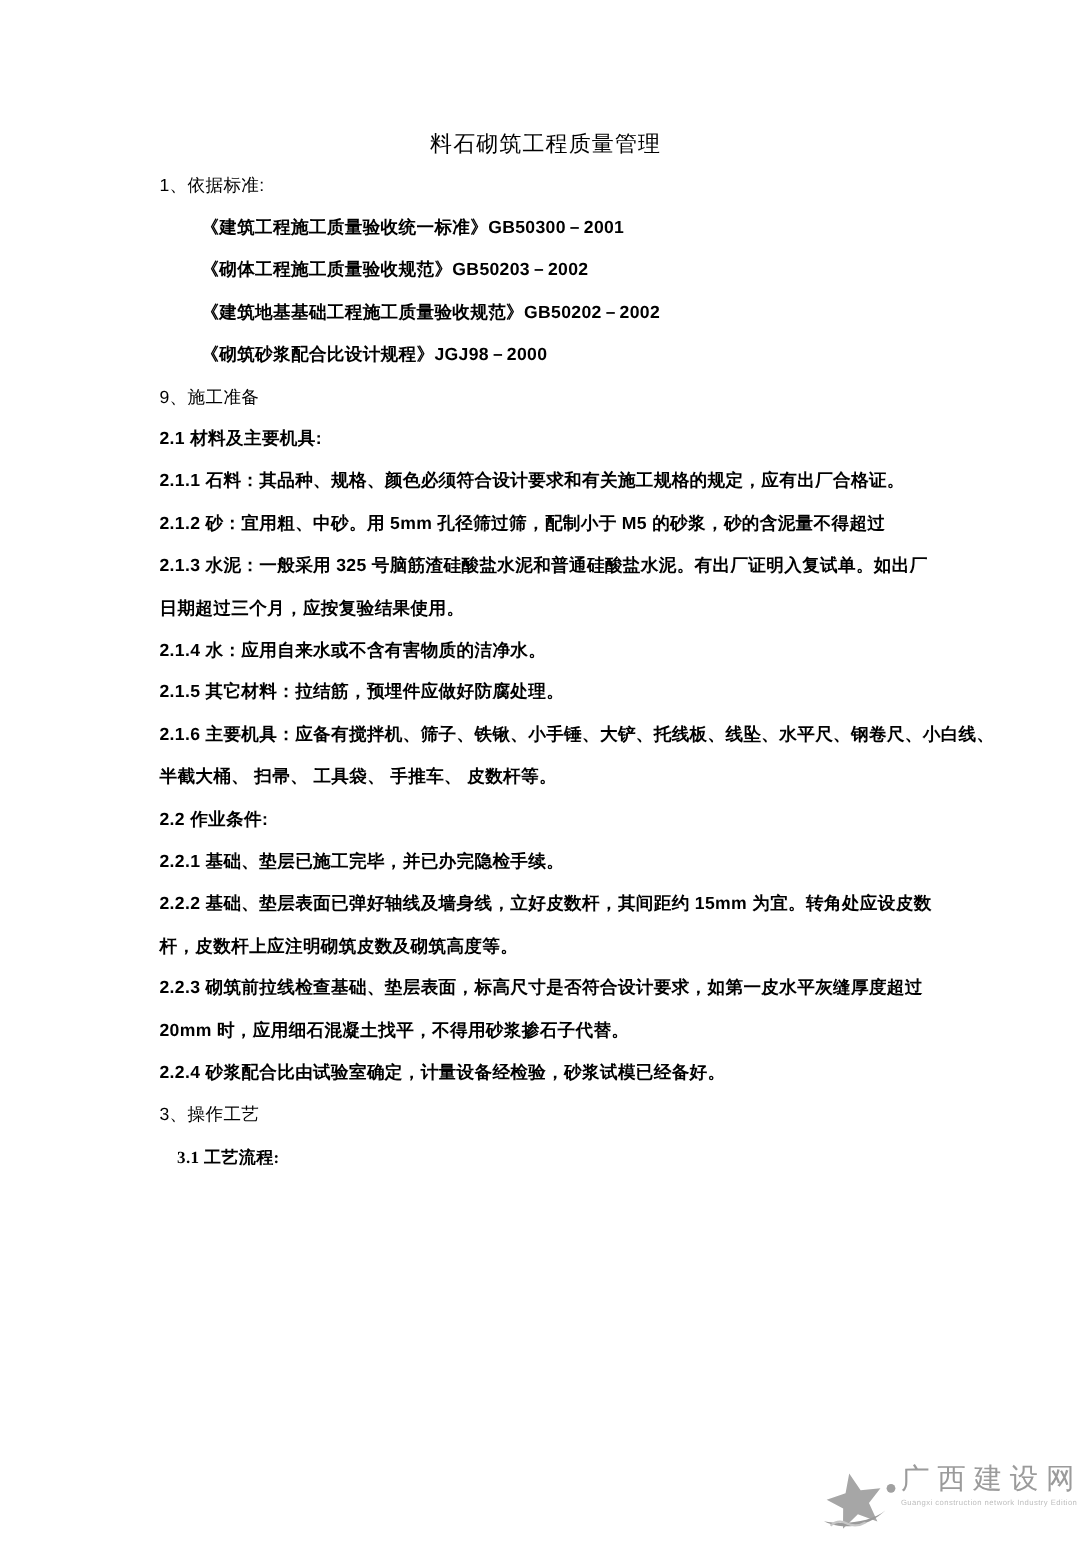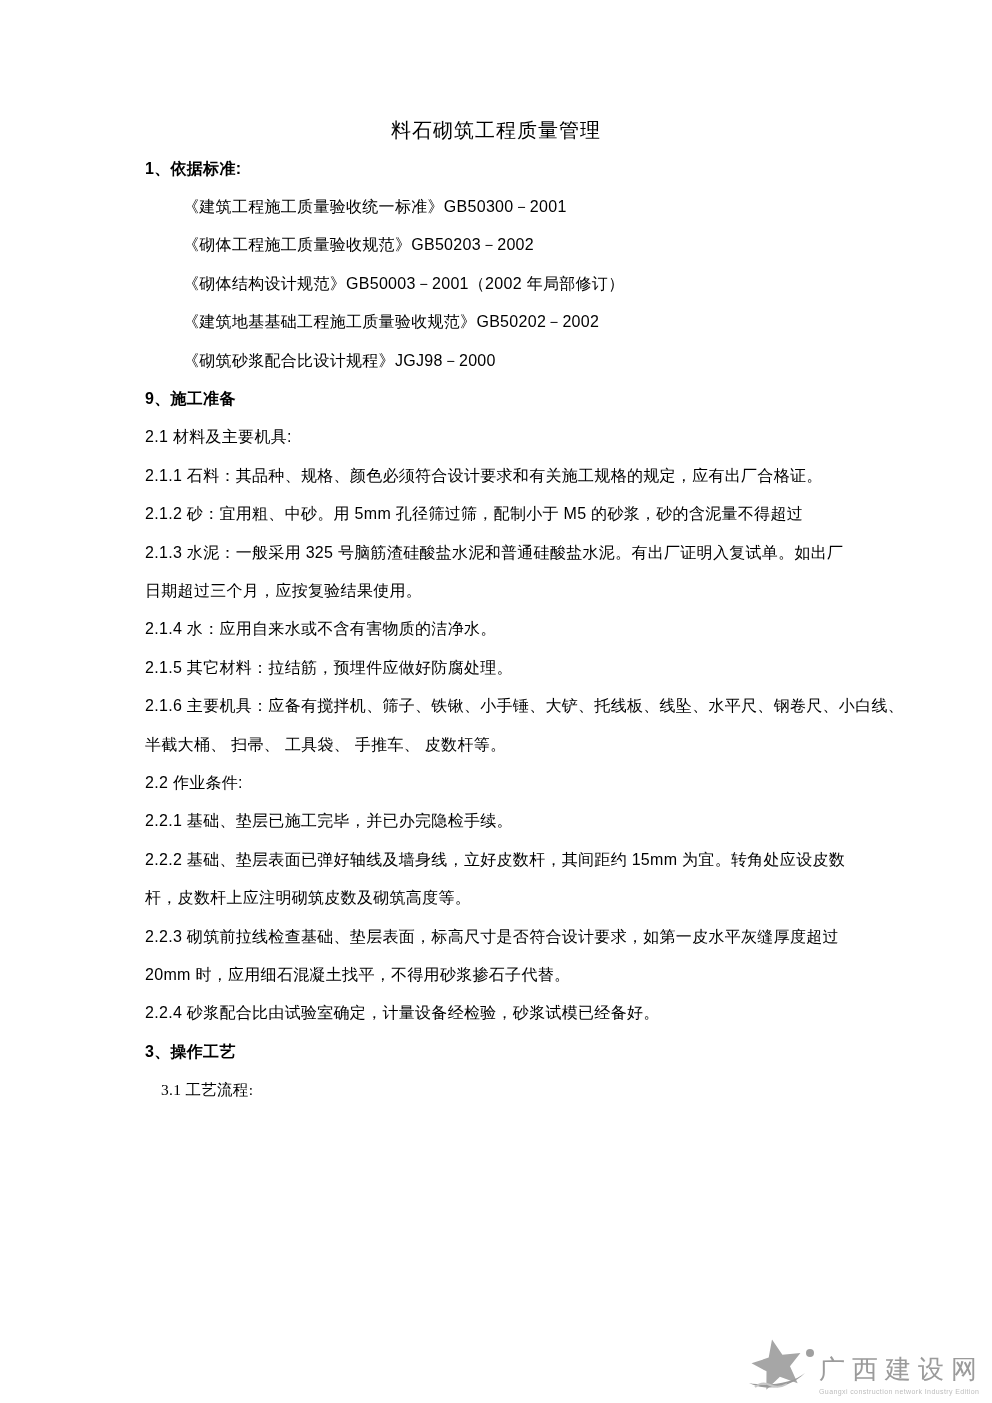--- a/index.html
+++ b/index.html
@@ -8,29 +8,29 @@
     font-family:"Liberation Sans","DejaVu Sans",sans-serif;color:#000000;
   }
   .page{position:relative;width:992px;height:1403px;background:#ffffff;}
   .doc-title{
     position:absolute;top:117px;left:0;width:100%;text-align:center;
     font-size:20px;font-weight:400;letter-spacing:1px;white-space:pre;
   }
   .content{position:absolute;left:145px;top:150px;width:775px;}
   .line{
     height:38.4px;display:flex;align-items:center;
-    font-size:16px;white-space:pre;letter-spacing:0.3px;
+    font-size:16px;white-space:pre;letter-spacing:0.3px;font-weight:bold;
   }
-  .heading{font-weight:700;}
+  .heading{font-weight:400;}
   .ref{padding-left:38px;}
   .serif{font-family:"Liberation Serif","DejaVu Serif",serif;font-size:15.5px;margin-left:16px;}
   
   .logo{
     position:absolute;right:8px;bottom:8px;
-    display:flex;align-items:flex-end;
+    display:flex;align-items:flex-start;
   }
   .logo-star{width:72px;height:58px;flex:0 0 auto;margin-top:6px;}
   .logo-text{margin-left:2px;}
   .logo-brand{
     font-family:"Liberation Serif","DejaVu Serif",serif;
     font-size:26px;line-height:1.1;color:#9b9b9b;letter-spacing:7px;white-space:pre;
   }
   .logo-caption{
     margin-top:3px;font-size:7px;color:#bdbdbd;letter-spacing:0.4px;white-space:pre;
   }
@@ -39,21 +39,20 @@
 <body>
 
 <div class="page">
 
   <div class="doc-title">料石砌筑工程质量管理</div>
 
   <div class="content">
     <div class="line heading">1、依据标准:</div>
     <div class="line ref">《建筑工程施工质量验收统一标准》GB50300－2001</div>
     <div class="line ref">《砌体工程施工质量验收规范》GB50203－2002</div>
-    <div class="line ref">《砌体结构设计规范》GB50003－2001（2002 年局部修订）</div>
     <div class="line ref">《建筑地基基础工程施工质量验收规范》GB50202－2002</div>
     <div class="line ref">《砌筑砂浆配合比设计规程》JGJ98－2000</div>
     <div class="line heading">9、施工准备</div>
     <div class="line">2.1 材料及主要机具:</div>
     <div class="line">2.1.1 石料：其品种、规格、颜色必须符合设计要求和有关施工规格的规定，应有出厂合格证。</div>
     <div class="line">2.1.2 砂：宜用粗、中砂。用 5mm 孔径筛过筛，配制小于 M5 的砂浆，砂的含泥量不得超过</div>
     <div class="line">2.1.3 水泥：一般采用 325 号脑筋渣硅酸盐水泥和普通硅酸盐水泥。有出厂证明入复试单。如出厂</div>
     <div class="line">日期超过三个月，应按复验结果使用。</div>
     <div class="line">2.1.4 水：应用自来水或不含有害物质的洁净水。</div>
     <div class="line">2.1.5 其它材料：拉结筋，预埋件应做好防腐处理。</div>

